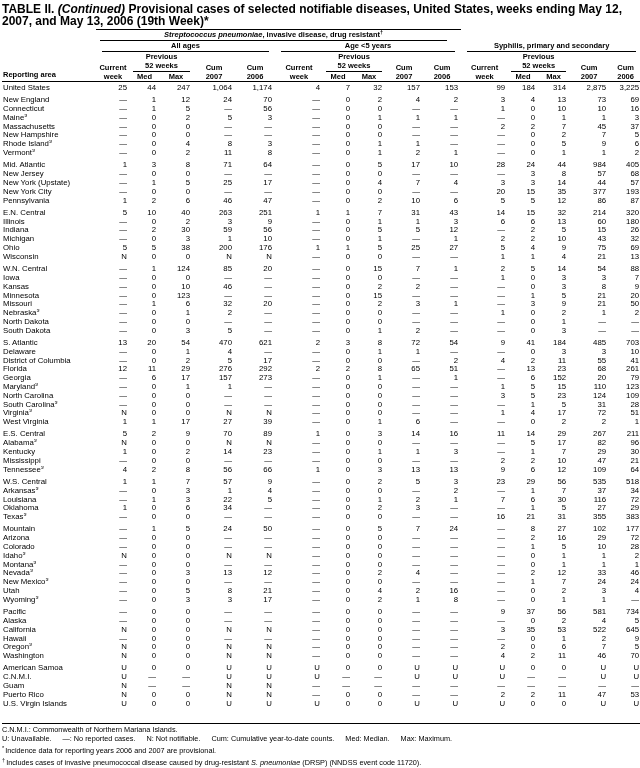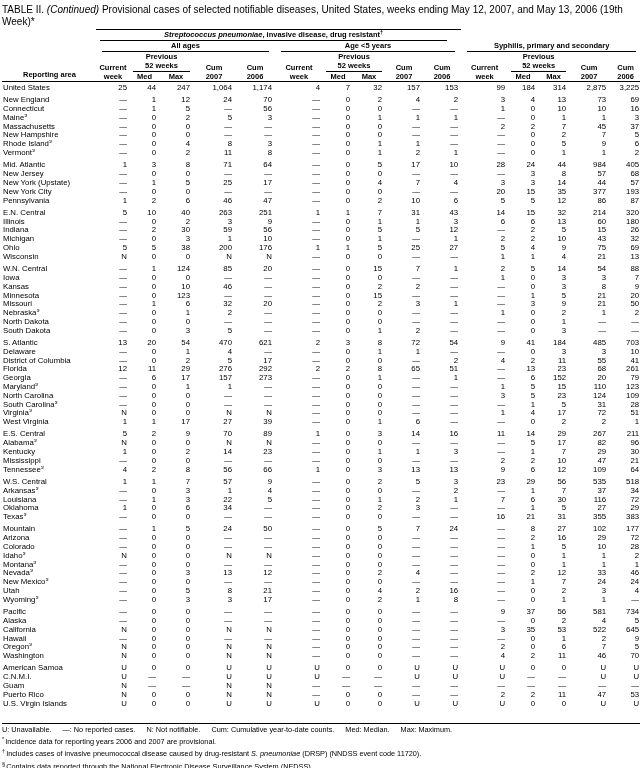--- a/index.html
+++ b/index.html
@@ -1,27 +1,27 @@
 <!DOCTYPE html>
 <html><head>
 <meta charset="utf-8">
 <style>
   html,body{margin:0;padding:0;background:#fff;}
   body{width:640px;height:768px;color:#000;font-family:"Liberation Sans",sans-serif;-webkit-font-smoothing:antialiased;}
   .page{padding:4px 2px 0 2px;}
-  .title{font-size:10px;font-weight:normal;line-height:11.5px;letter-spacing:0;}
+  .title{font-size:12px;font-weight:bold;line-height:11.5px;letter-spacing:0;}
   .title .it{font-style:italic;}
   table{border-collapse:collapse;table-layout:fixed;width:636px;margin-top:2px;}
   th,td{padding:0;margin:0;}
   thead th{font-size:7.5px;line-height:9px;font-weight:bold;vertical-align:bottom;text-align:center;white-space:nowrap;overflow:visible;}
   thead .it{font-style:italic;}
   .u{border-bottom:1px solid #000;padding-bottom:1px;}
   .ru-top{border-top:1px solid #000;}
   .hdr-bottom{border-bottom:1.5px solid #000;}
-  th.area{vertical-align:bottom;text-align:center;}
+  th.area{vertical-align:bottom;text-align:left;}
   th.area .lbl{padding-bottom:2px;padding-left:1px;}
   .gspan{margin:0 6px;}
   .strep-span{margin:0 14px 0 4px;}
   .wk{margin:0 3px;}
   sup.fn{font-size:5.5px;vertical-align:super;line-height:0;letter-spacing:0;}
   tbody td{font-size:7.8px;line-height:8.8px;white-space:nowrap;overflow:hidden;vertical-align:bottom;}
   td.num{text-align:right;padding-right:3px;}
   td.rarea{text-align:left;padding-left:1px;}
   tr.b td.rarea{font-weight:normal;}
   tr.sect td{padding-top:3.5px;}
@@ -1335,19 +1335,20 @@
           <td class="num">U</td>
           <td class="num">0</td>
           <td class="num">0</td>
           <td class="num">U</td>
           <td class="num">U</td>
         </tr>
       </tbody>
     </table>
 
   <div class="footnotes">
+    <div class="fn">C.N.M.I.: Commonwealth of Northern Mariana Islands.</div>
     <div class="fn abbrev" id="abbrev-line"><span>U: Unavailable.</span><span>—: No reported cases.</span><span>N: Not notifiable.</span><span>Cum: Cumulative year-to-date counts.</span><span>Med: Median.</span><span>Max: Maximum.</span></div>
     <div class="fn"><span class="mark">*</span><span>Incidence data for reporting years 2006 and 2007 are provisional.</span></div>
     <div class="fn"><span class="mark">†</span><span>Includes cases of invasive pneumococcal disease caused by drug-resistant </span><span class="it">S. pneumoniae</span><span> (DRSP) (NNDSS event code 11720).</span></div>
     <div class="fn"><span class="mark">§</span><span>Contains data reported through the National Electronic Disease Surveillance System (NEDSS).</span></div>
   </div>
 
 </div>
 
 </body></html>

